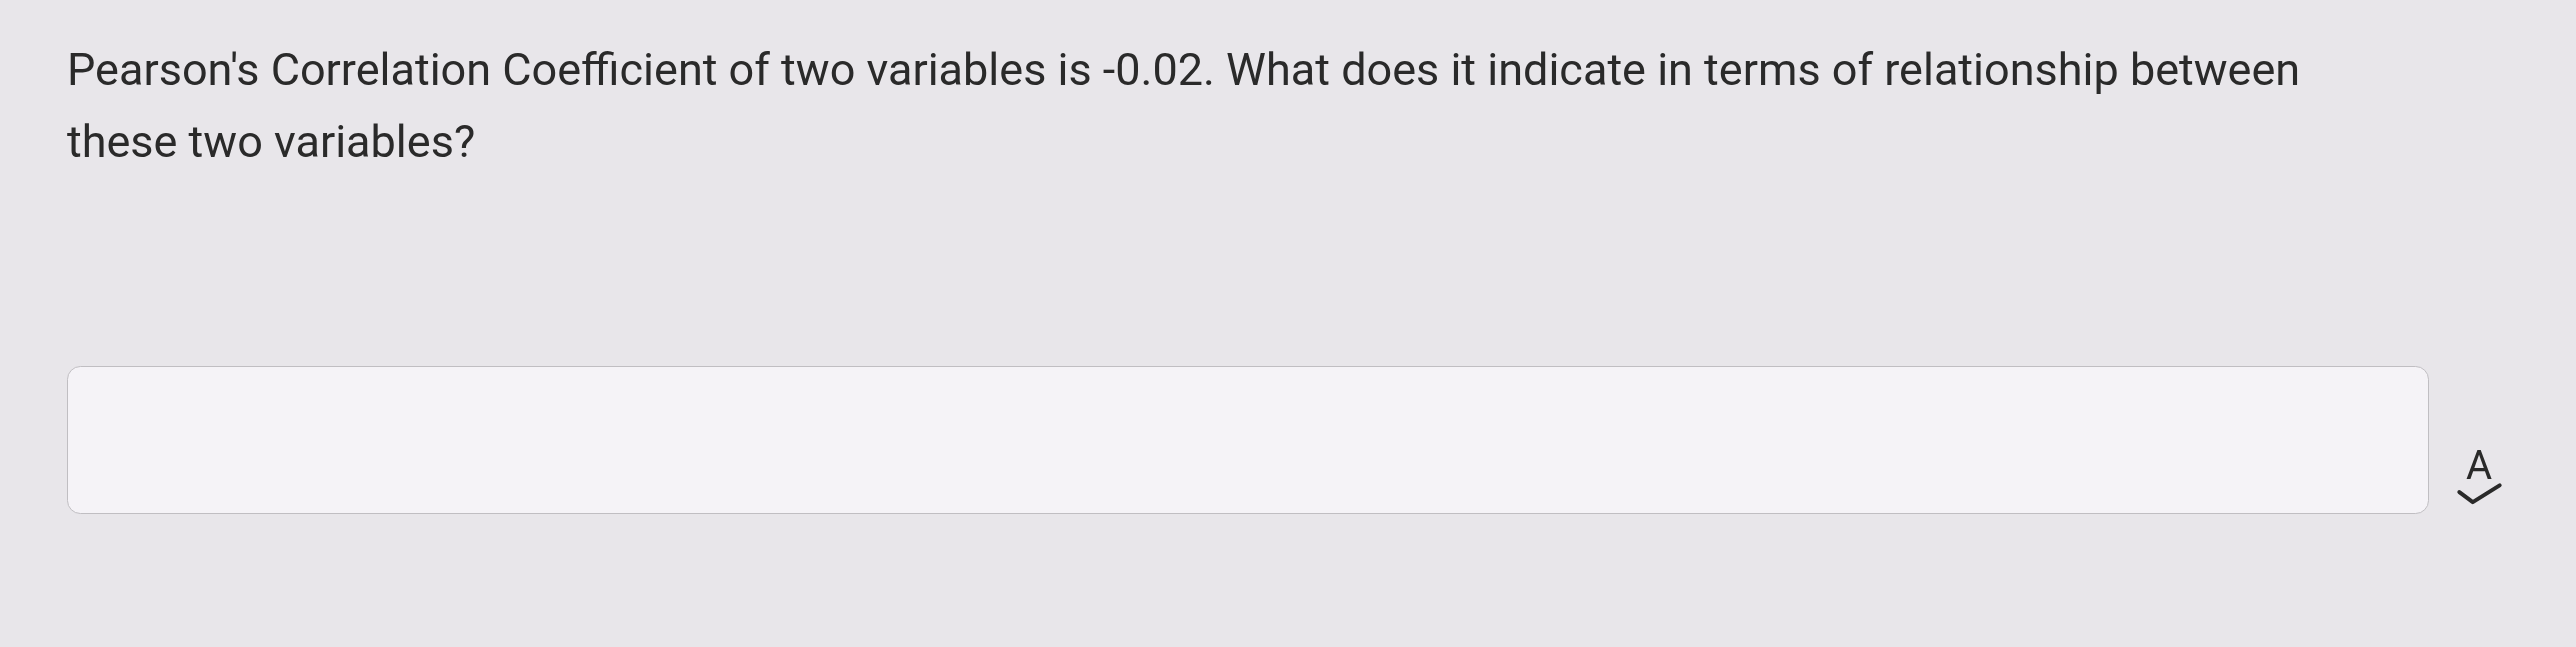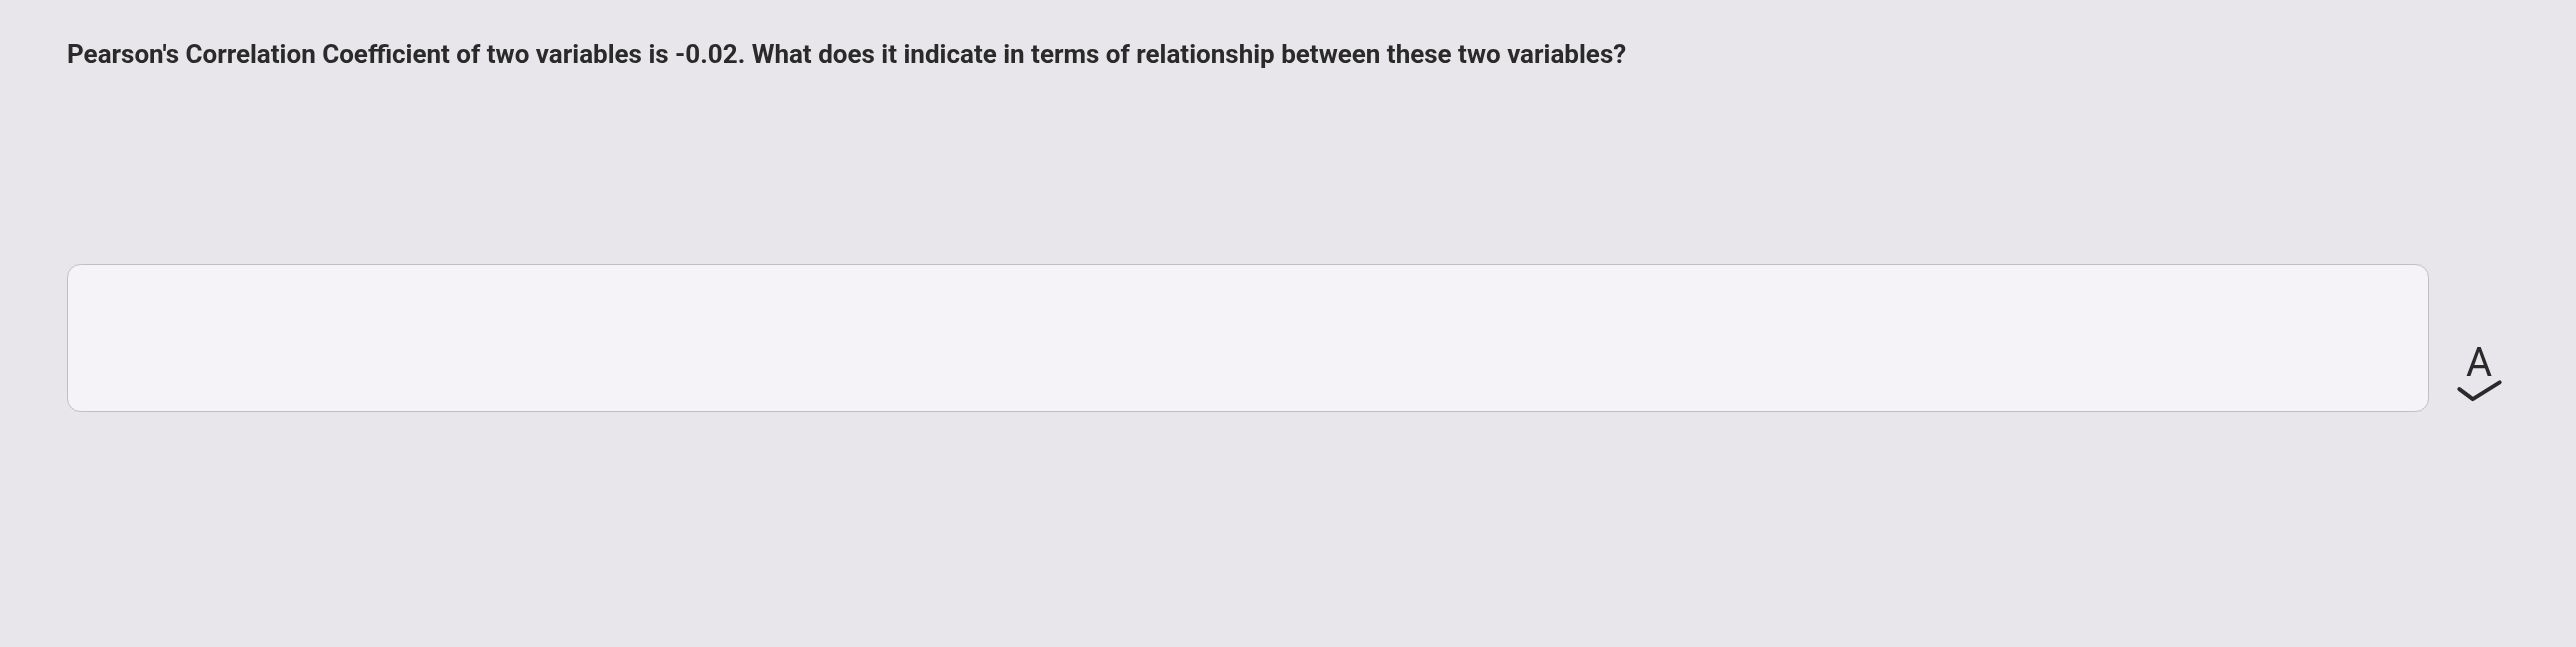--- a/index.html
+++ b/index.html
@@ -9,24 +9,24 @@
     }
     body {
       font-family: -apple-system, BlinkMacSystemFont, "Segoe UI", Roboto, "Helvetica Neue", Arial, sans-serif;
       background: #e8e6ea;
       width: 2576px;
       height: 647px;
       padding: 34px 67px;
       position: relative;
     }
     .question-text {
-      font-size: 26px;
+      font-size: 45px;
       line-height: 1.6;
       color: #2a2a2a;
-      font-weight: 700;
+      font-weight: 400;
       margin-bottom: 188px;
       max-width: 2348px;
     }
     .answer-container {
       display: flex;
       align-items: flex-end;
       gap: 20px;
     }
     .answer-input {
       flex: 1;

